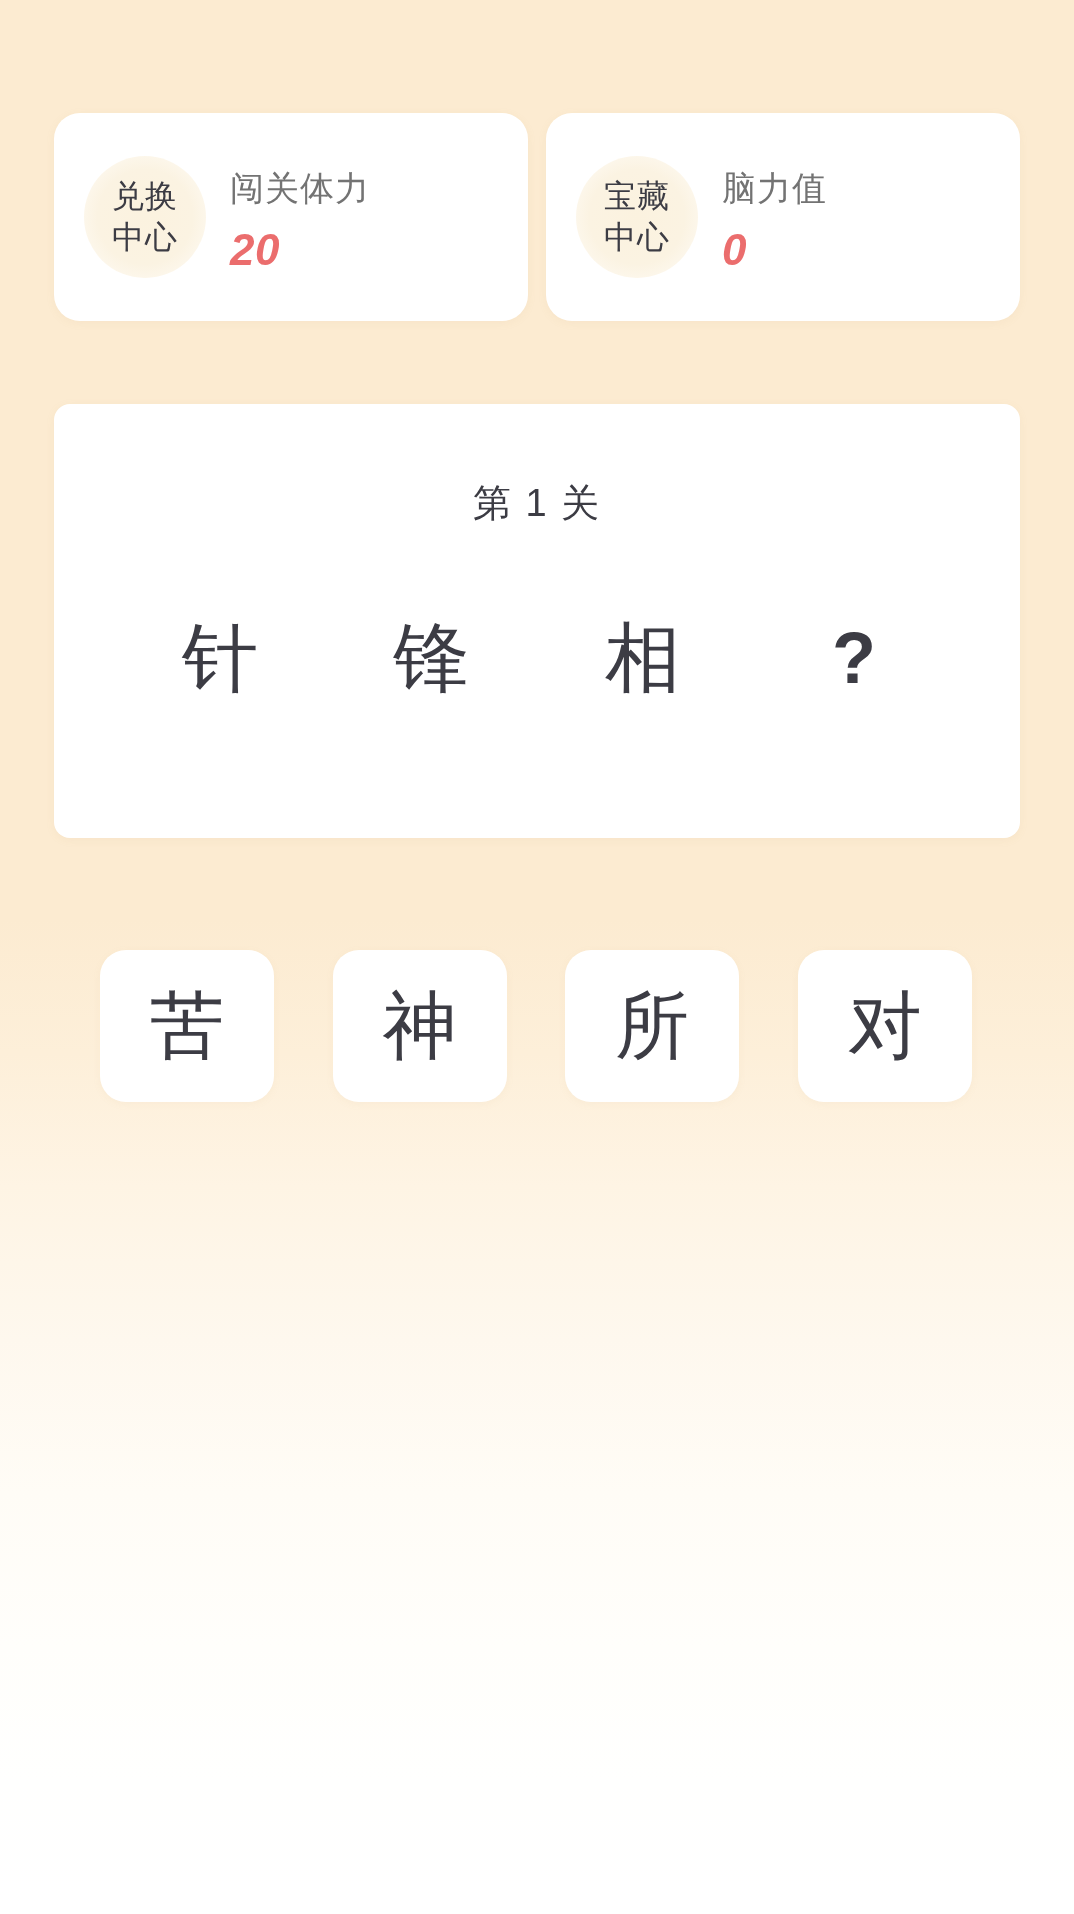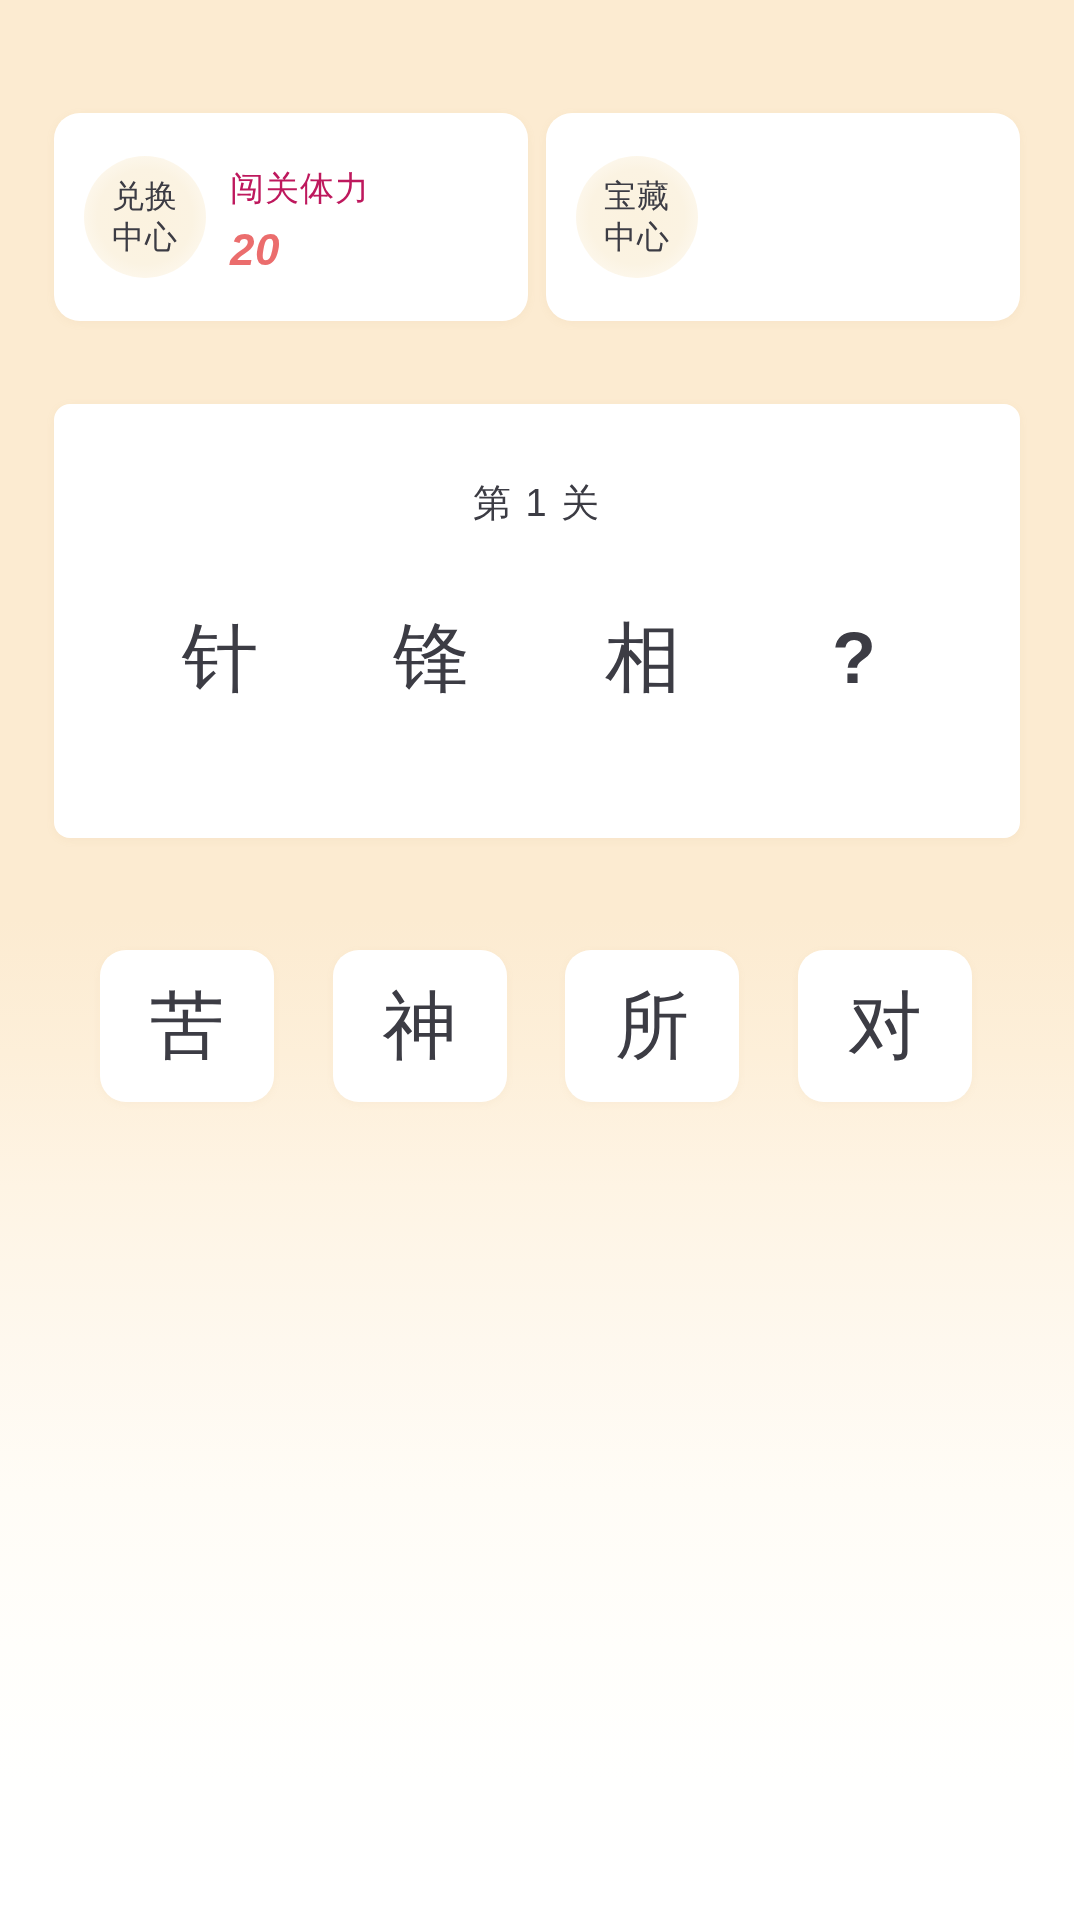--- a/index.html
+++ b/index.html
@@ -79,21 +79,21 @@
     flex: 1 1 auto;
     margin-left: 24px;
     display: flex;
     flex-direction: column;
     justify-content: center;
   }
 
   .stat-label {
     font-size: 34px;
     line-height: 44px;
-    color: #be185d;
+    color: #737373;
     letter-spacing: 1px;
     margin-bottom: 22px;
   }
 
   .stat-value {
     font-size: 44px;
     line-height: 36px;
     font-weight: bold;
     color: #EB6D6D;
     letter-spacing: 0.5px;
@@ -195,20 +195,24 @@
         <div class="stat-label">闯关体力</div>
         <div class="stat-value">20</div>
       </div>
     </div>
 
     <div class="stat-card">
       <div class="stat-badge">
         <span>宝藏</span>
         <span>中心</span>
       </div>
+      <div class="stat-info">
+        <div class="stat-label">脑力值</div>
+        <div class="stat-value">0</div>
+      </div>
     </div>
 
   </div>
 
   <div class="puzzle-card">
     <div class="level-title">第 1 关</div>
     <div class="idiom-row">
       <div class="idiom-char">针</div>
       <div class="idiom-char">锋</div>
       <div class="idiom-char">相</div>

